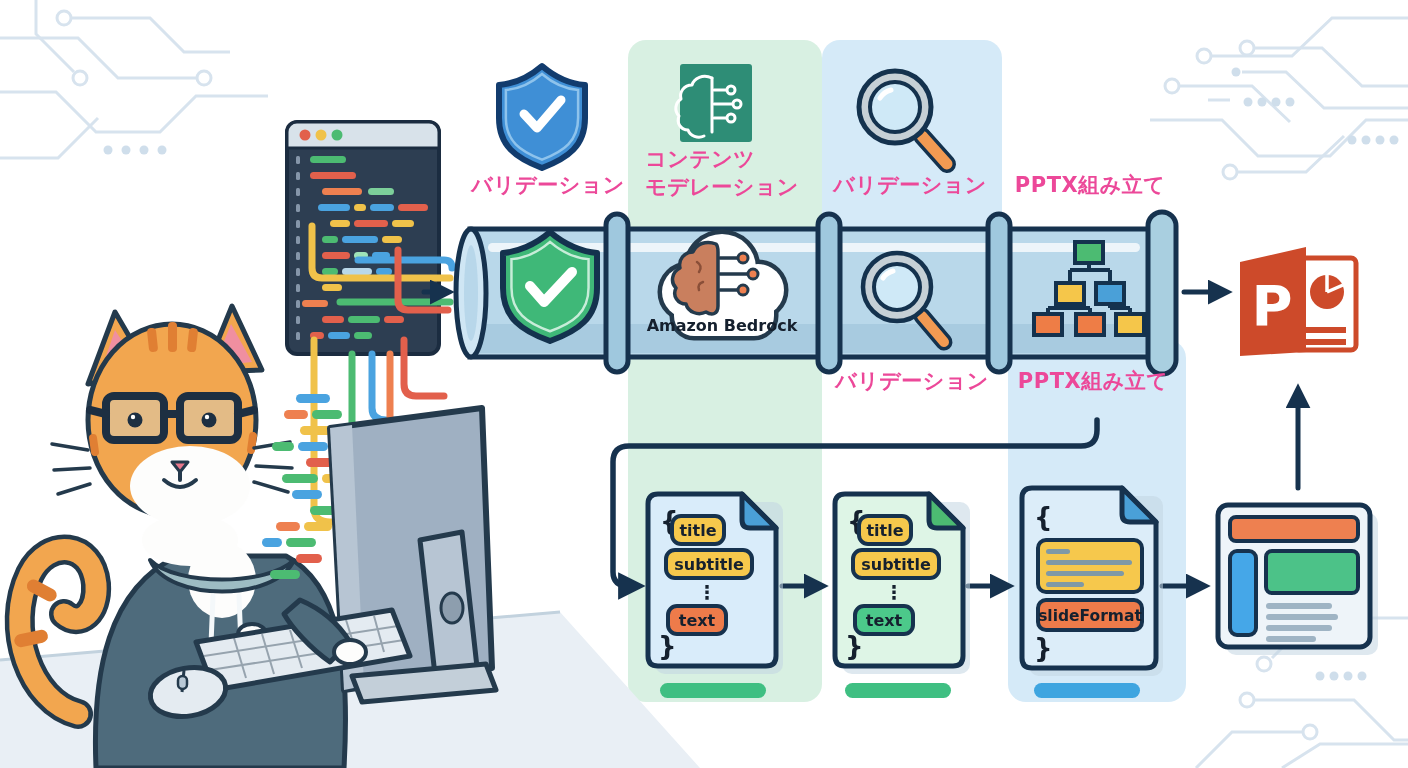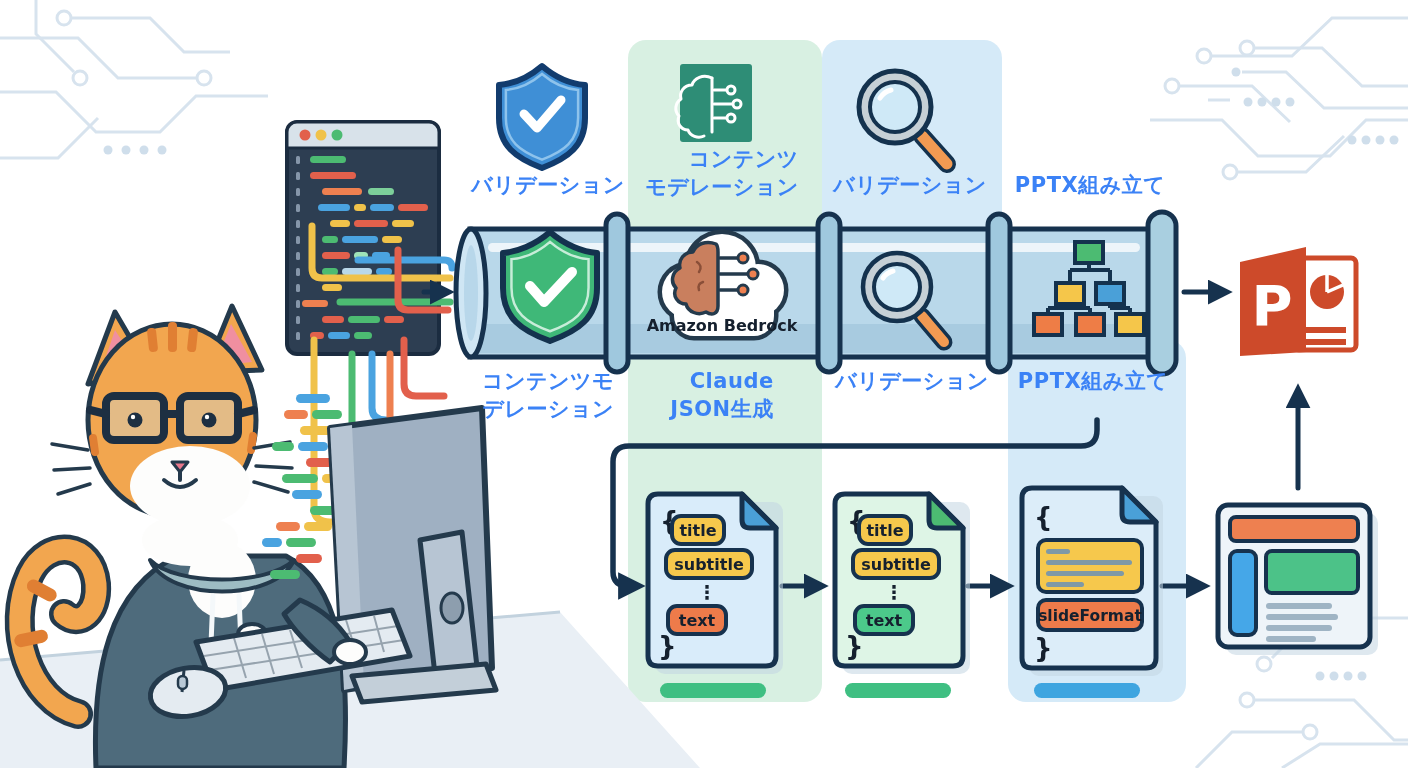--- a/index.html
+++ b/index.html
@@ -1,20 +1,20 @@
 <!DOCTYPE html>
 <html><head>
 <meta charset="utf-8">
 <style>
   html,body{margin:0;padding:0;background:#fff;}
   .canvas{position:relative;width:1408px;height:768px;overflow:hidden;background:#ffffff;
           font-family:"DejaVu Sans",sans-serif;}
   .canvas svg{position:absolute;left:0;top:0;}
-  .stage-label{position:absolute;transform:translateX(-50%);white-space:pre-line;text-align:right;
-               font-weight:800;font-size:21px;line-height:1.32;color:#3b82f6;letter-spacing:.5px;}
+  .stage-label{position:absolute;transform:translateX(-50%);white-space:pre-line;text-align:left;
+               font-weight:800;font-size:21px;line-height:1.32;color:#ec4899;letter-spacing:.5px;}
   svg text{font-family:"DejaVu Sans",sans-serif;}
 </style>
 </head>
 <body>
 
 <div class="canvas">
 
 <svg width="1408" height="768" viewBox="0 0 1408 768">
 <defs>
   <marker id="arr" markerWidth="5" markerHeight="5" refX="6.5" refY="5" viewBox="0 0 10 10" orient="auto">
@@ -435,20 +435,16 @@
     <rect x="1266" y="636" width="50" height="6" rx="3"></rect>
   </g>
 </g>
 </svg>
 
 <div class="stage-label" style="left:548px;top:172px">バリデーション</div>
 <div class="stage-label" style="left:722px;top:146px">コンテンツ
 モデレーション</div>
 <div class="stage-label" style="left:910px;top:172px">バリデーション</div>
 <div class="stage-label" style="left:1090px;top:172px">PPTX組み立て</div>
-<div class="stage-label" style="left:548px;top:368px">コンテンツモ
-デレーション</div>
-<div class="stage-label" style="left:722px;top:368px">Claude
-JSON生成</div>
 <div class="stage-label" style="left:912px;top:368px">バリデーション</div>
 <div class="stage-label" style="left:1093px;top:368px">PPTX組み立て</div>
 
 </div>
 
 </body></html>

